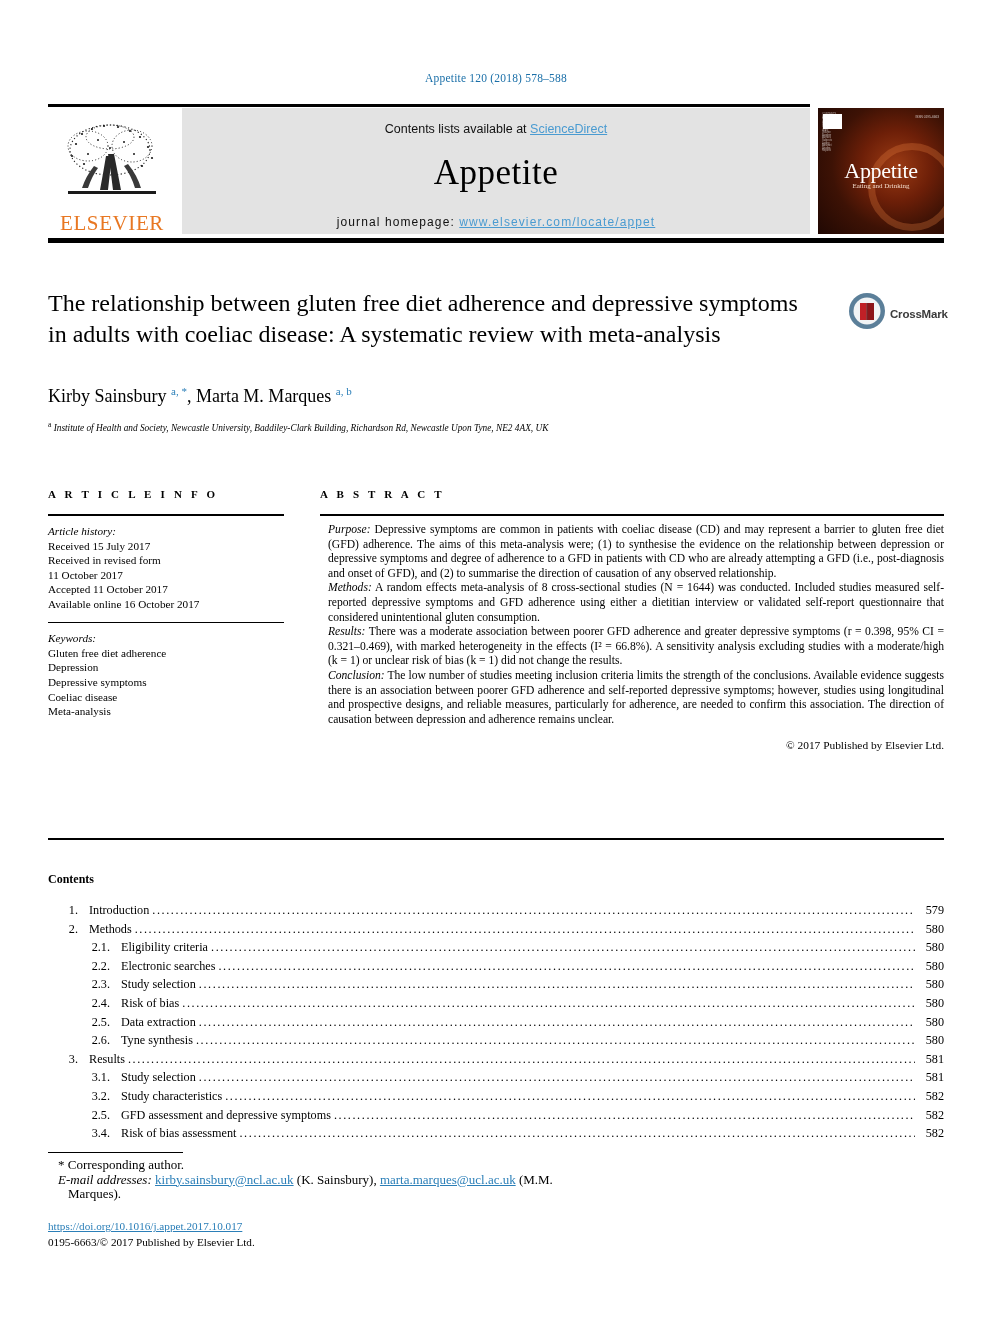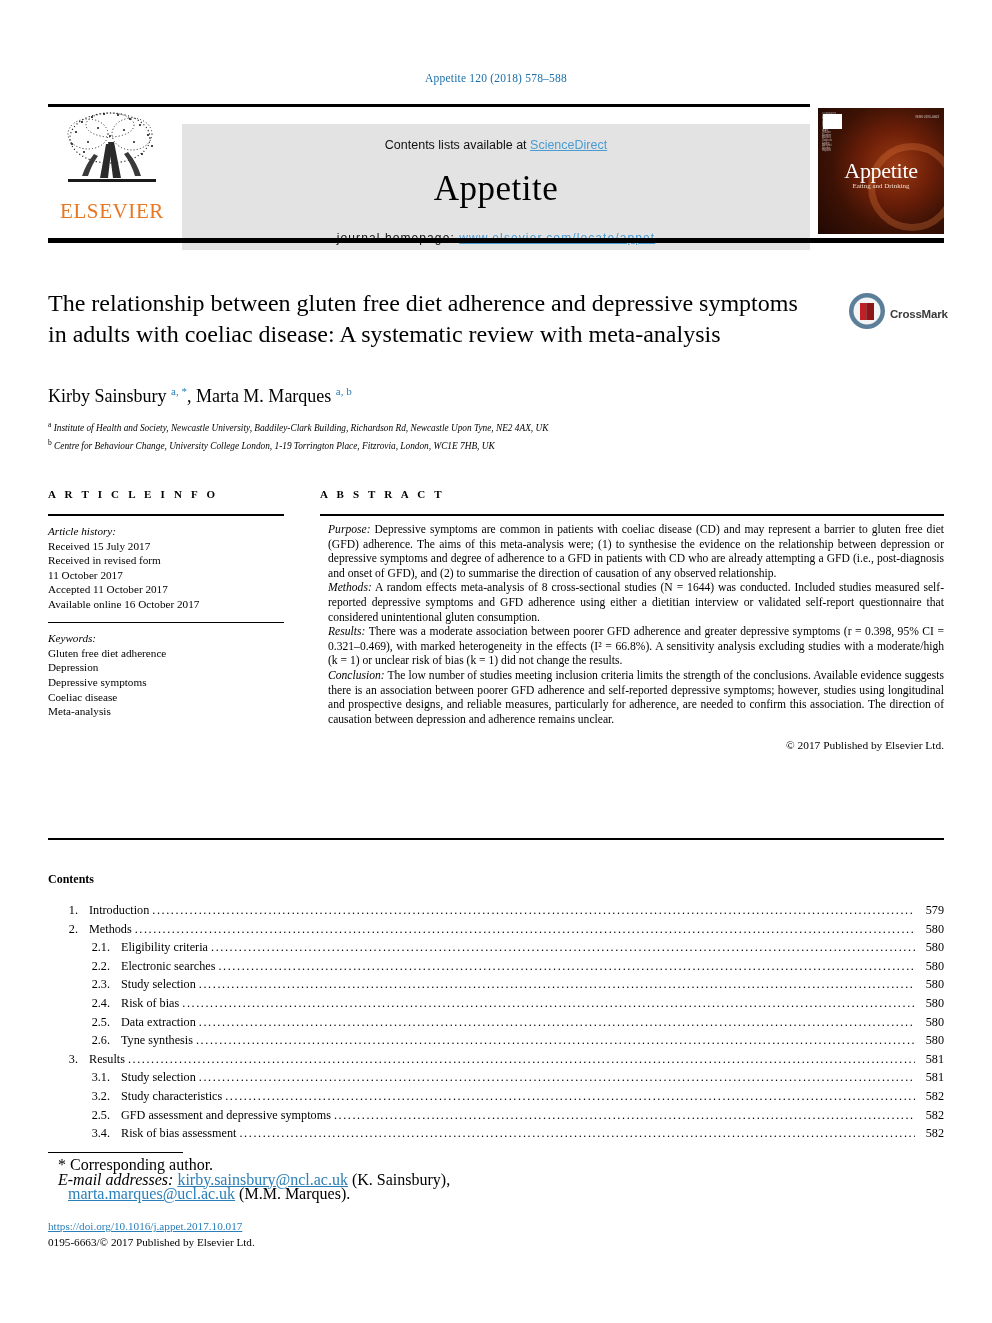--- a/index.html
+++ b/index.html
@@ -59,35 +59,36 @@
     left: 48px; top: 108px;
     width: 896px; height: 126px;
   }
   .elsevier-logo {
     position: absolute;
     left: 0; top: 0;
     width: 128px; height: 126px;
     display: flex;
     flex-direction: column;
     align-items: center;
+    justify-content: flex-end;
   }
   .elsevier-tree {
     width: 108px; height: 92px;
   }
   .elsevier-word {
     font-family: "Liberation Serif", serif;
     font-size: 21px;
     color: #e87722;
     letter-spacing: .6px;
     line-height: 1;
     margin-top: 1px;
   }
   .masthead-center {
     position: absolute;
-    left: 134px; top: 16px;
+    left: 134px; top: 0;
     width: 628px; height: 126px;
     background: #e3e3e3;
     text-align: center;
   }
   .contents-line {
     font-family: "Liberation Sans", sans-serif;
     font-size: 12.5px;
     padding-top: 14px;
     color: #111;
   }
@@ -339,21 +340,21 @@
   .foot-rule {
     position: absolute;
     left: 48px; top: 1152px;
     width: 135px; height: 1.4px;
     background: #000;
   }
   .footnotes {
     position: absolute;
     left: 48px; top: 1158px;
     width: 520px;
-    font-size: 16px;
+    font-size: 13px;
     line-height: 14.6px;
   }
   .footnotes .ital {
     font-style: italic;
   }
   .lnk {
     color: #2b7fb8;
   }
   .doi-block {
     position: absolute;
@@ -443,21 +444,20 @@
       <path d="M19.4 11 h6.6 v17 h-6.6 z" fill="#8d1519"></path>
       <rect x="18.4" y="11" width="1.4" height="17" fill="#6d1013"></rect>
     </svg>
     <div class="cm-label">CrossMark</div>
   </div>
 
   <div class="authors">Kirby Sainsbury <sup>a, *</sup>, Marta M. Marques <sup>a, b</sup></div>
 
   <div class="affils">
     <div><sup>a</sup> <span>Institute of Health and Society, Newcastle University, Baddiley-Clark Building, Richardson Rd, Newcastle Upon Tyne, NE2 4AX, UK</span></div>
-    <div><sup>b</sup> <span>Centre for Behaviour Change, University College London, 1-19 Torrington Place, Fitzrovia, London, WC1E 7HB, UK</span></div>
   </div>
 
   <div class="col-left">
     <div class="sec-head">A R T I C L E  I N F O</div>
     <div class="hr-thin"></div>
     <div class="info-block">
       <div class="lbl">Article history:</div>
       <div>Received 15 July 2017</div>
       <div>Received in revised form</div>
       <div>11 October 2017</div>

